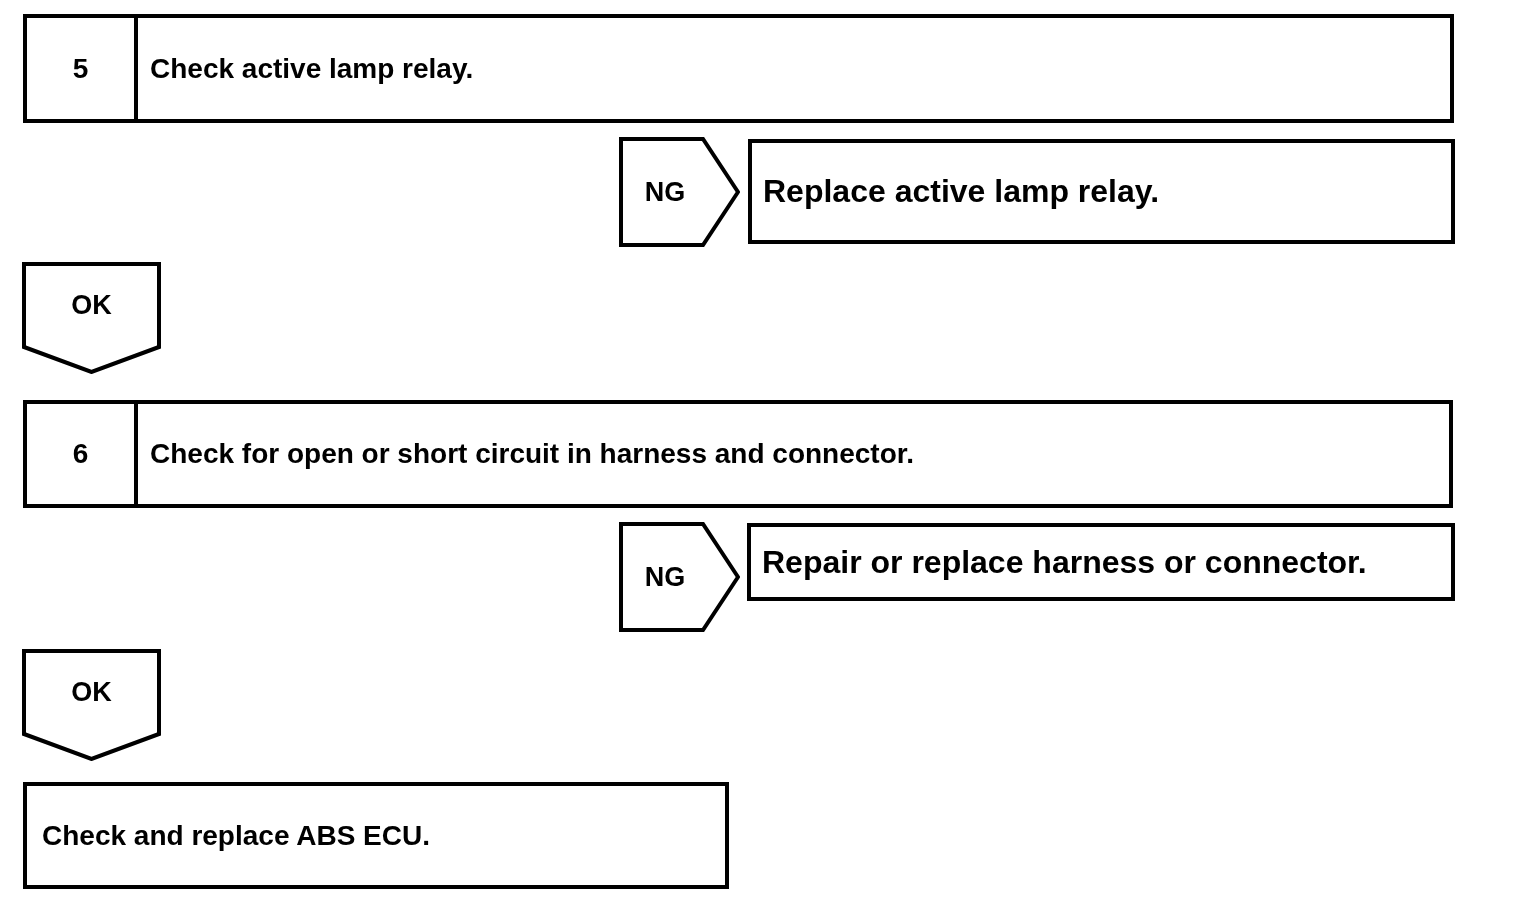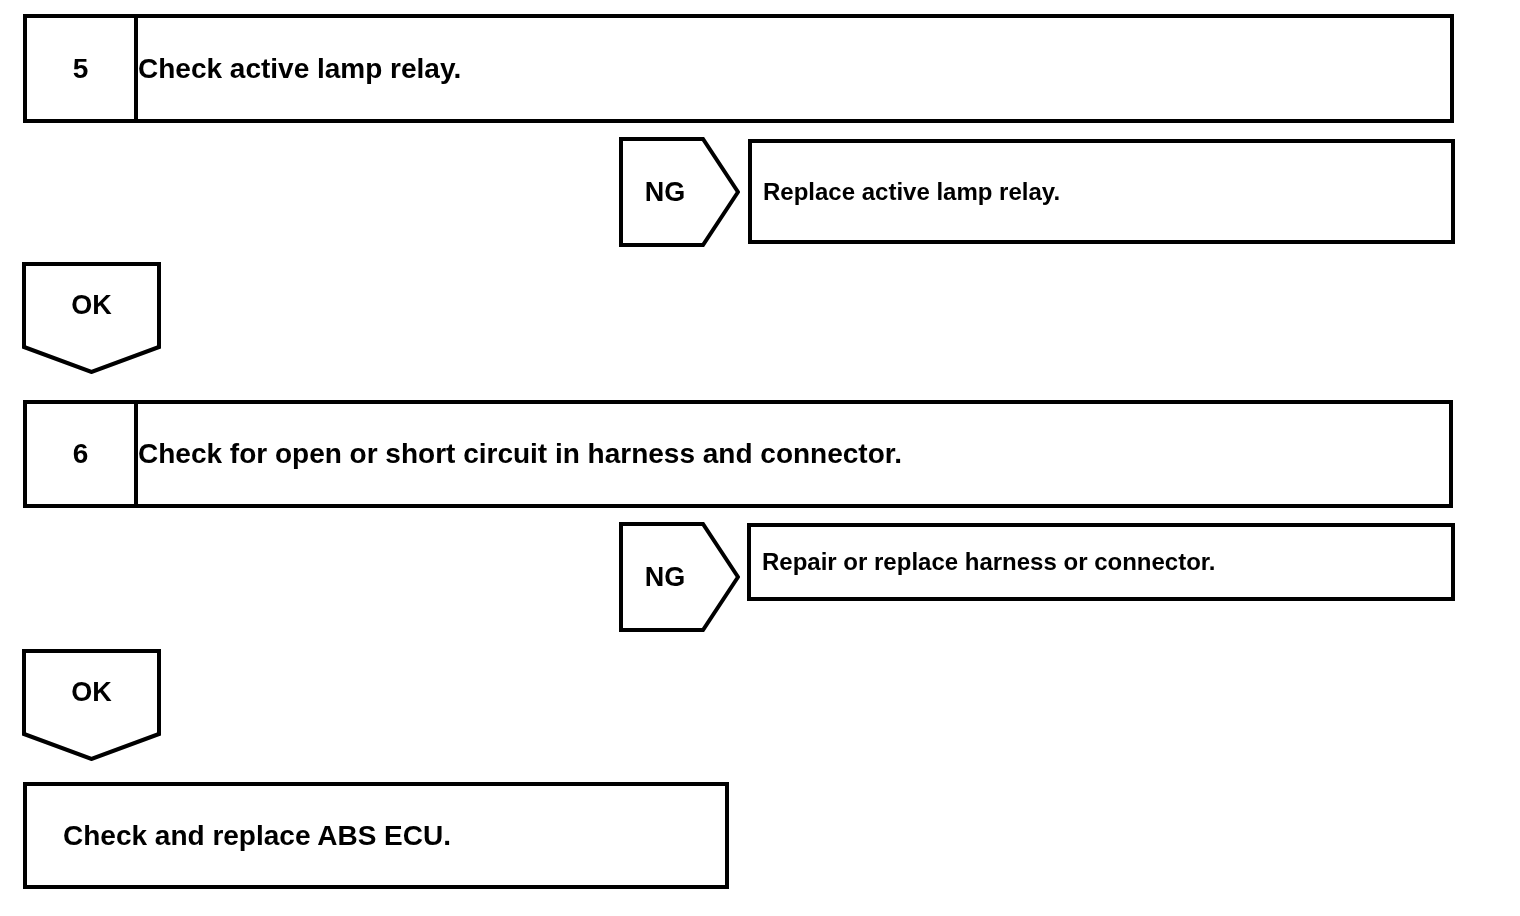--- a/index.html
+++ b/index.html
@@ -31,30 +31,31 @@
     height: 100%;
     border-right: 4px solid #000000;
     display: flex;
     align-items: center;
     justify-content: center;
     font-size: 28px;
     flex: 0 0 auto;
   }
   .step-box .instr-cell {
     flex: 1 1 auto;
+    padding-left: 12px;
     font-size: 28px;
     white-space: nowrap;
   }
   .action-box {
     padding-left: 11px;
-    font-size: 24px;
+    font-size: 32px;
     white-space: nowrap;
   }
   .final-box {
-    padding-left: 36px;
+    padding-left: 15px;
     font-size: 28px;
     white-space: nowrap;
   }
   .shape {
     position: absolute;
   }
   .shape polygon {
     fill: #ffffff;
     stroke: #000000;
     stroke-width: 4;

